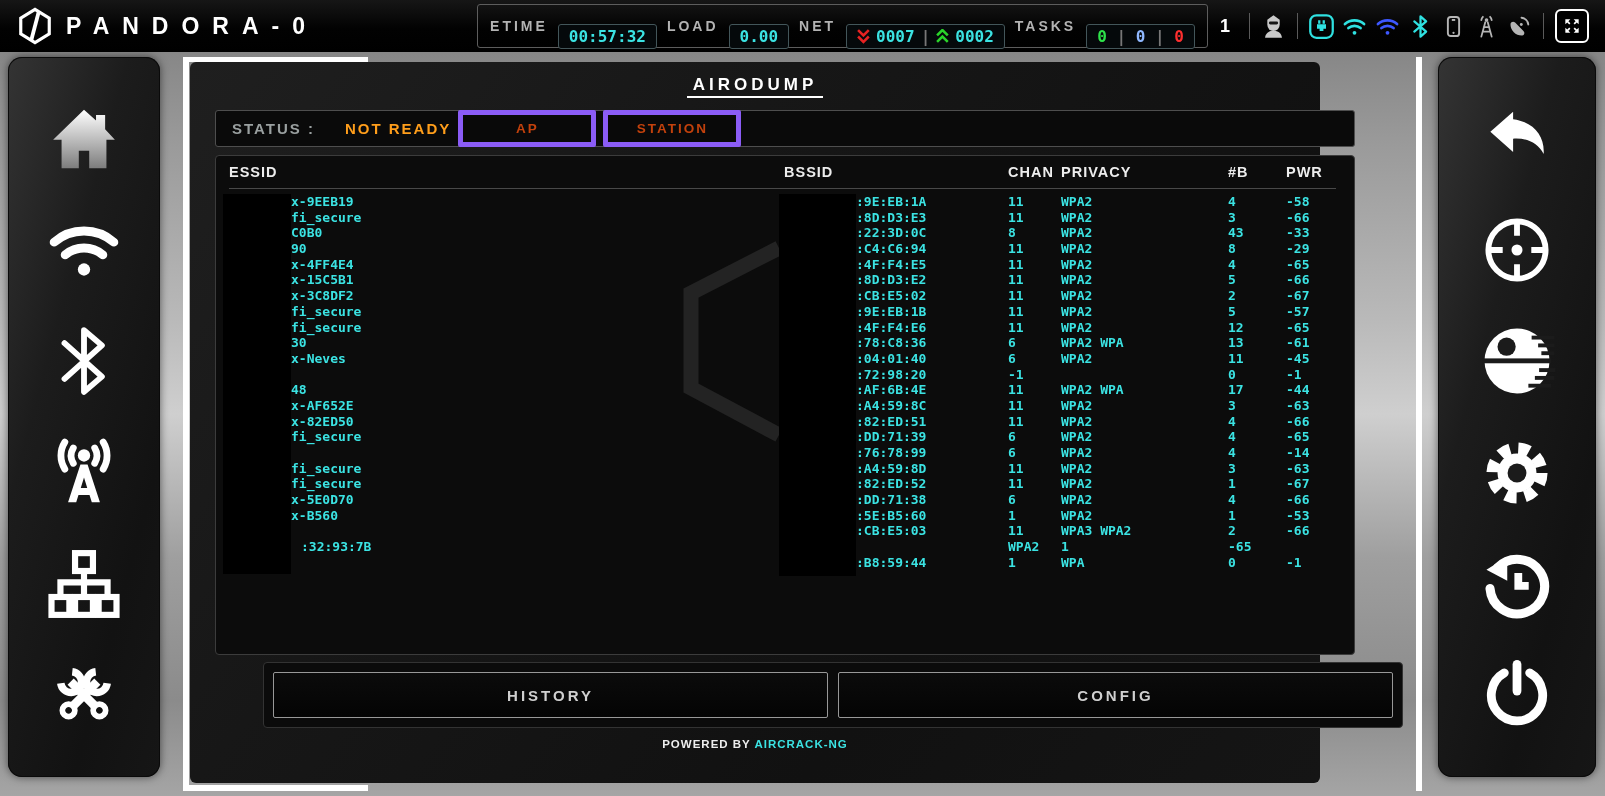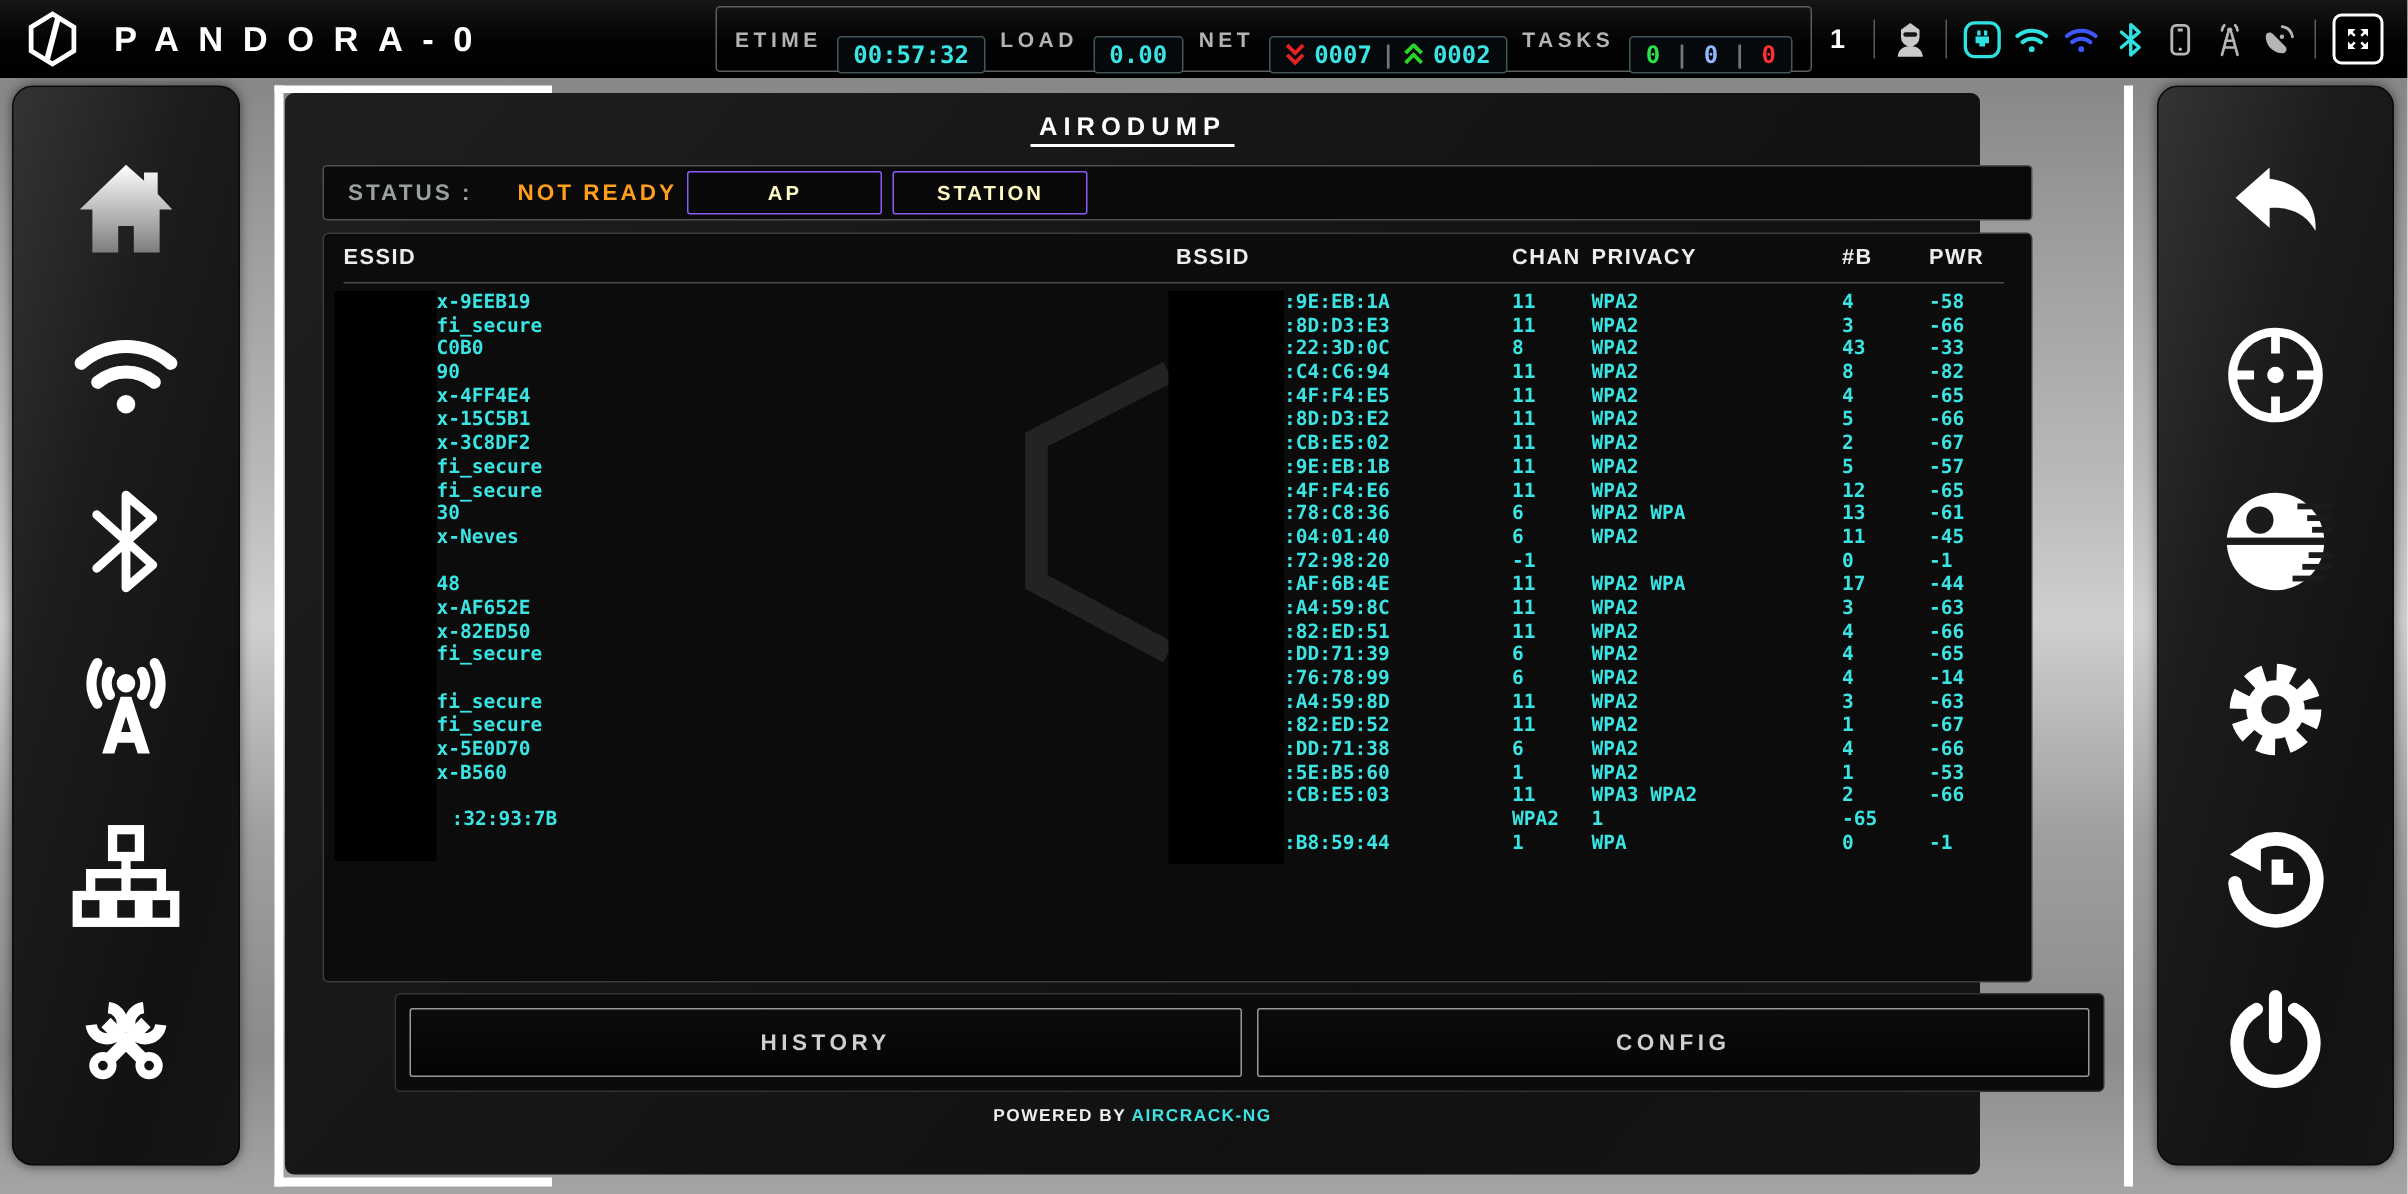--- a/index.html
+++ b/index.html
@@ -5,21 +5,21 @@
   html,body{margin:0;padding:0;}
   body{
     width:1605px;height:796px;overflow:hidden;position:relative;
     font-family:"Liberation Sans",sans-serif;
     background:linear-gradient(180deg,#7c7c7c 0%,#9a9a9a 18%,#b9b9b9 40%,#cfcfcf 52%,#9f9f9f 70%,#8b8b8b 88%,#a5a5a5 100%);
   }
   
   .topbar{position:absolute;left:0;top:0;width:100%;height:52px;z-index:6;
     background:linear-gradient(180deg,#161616,#020202 55%,#000);
     display:flex;align-items:center;}
-  .brand{display:flex;align-items:center;gap:22px;margin-left:16px;}
+  .brand{display:flex;align-items:center;gap:12px;margin-left:16px;}
   .brand-logo{width:38px;height:38px;}
   .brand-text{color:#fff;font-weight:800;font-size:23px;letter-spacing:13px;white-space:nowrap;}
   .status-group{display:flex;align-items:center;border:1px solid #5d5d5d;border-radius:3px;
     padding:4px 12px;gap:10px;margin-left:auto;height:34px;}
   .tb-label{color:#b3b3b3;font-weight:700;font-size:14px;letter-spacing:3px;}
   .tb-value{background:#05090b;border:1px solid #43565a;border-radius:3px;color:#3be3e3;
     font-weight:700;font-size:16px;font-family:"DejaVu Sans Mono",monospace;
     padding:2px 10px;text-align:center;white-space:nowrap;margin-top:20px;}
   .net-box{display:flex;align-items:center;gap:6px;}
   .net-sep,.task-sep{color:#777;font-weight:700;}
@@ -51,21 +51,21 @@
     background:linear-gradient(130deg,#1f1f1f,#171717 35%,#111 70%,#151515);
     border-radius:6px;}
   .panel-title{position:absolute;left:0;right:0;top:13px;text-align:center;}
   .panel-title span{color:#fff;font-weight:800;font-size:17px;letter-spacing:4px;
     border-bottom:2px solid #fff;padding:0 6px 2px;}
   .status-bar{position:absolute;left:25px;top:48px;width:1140px;height:37px;box-sizing:border-box;
     background:#0a0a0a;border:1px solid #4e4e4e;border-radius:3px;
     display:flex;align-items:center;padding:0 16px;}
   .status-label{color:#9aa0a0;font-weight:700;font-size:15px;letter-spacing:2px;}
   .status-value{color:#ff9e1b;font-weight:800;font-size:15px;letter-spacing:2px;margin-left:30px;}
-  .pill{width:128px;height:27px;border:1px solid #8b5cf6;background:#090909;color:#fef9c3;
+  .pill{width:128px;height:27px;border:5px solid #8b5cf6;background:#090909;color:#c2410c;
     display:flex;align-items:center;justify-content:center;font-size:13.5px;letter-spacing:2px;
     font-weight:700;border-radius:2px;margin-left:7px;cursor:pointer;}
   .pill:first-of-type{margin-left:auto;}
   .table-box{position:absolute;left:25px;top:93px;width:1140px;height:500px;box-sizing:border-box;
     background:#0c0c0c;border:1px solid #3c3c3c;border-radius:4px;overflow:hidden;}
   .thead{position:absolute;top:8px;left:13px;right:18px;display:grid;
     grid-template-columns:555px 224px 53px 167px 58px 1fr;
     color:#ededed;font-weight:700;font-size:14.5px;letter-spacing:1px;}
   .thead-sep{position:absolute;top:32px;left:13px;right:18px;height:1px;background:#494949;}
   .rows{position:absolute;top:38px;left:13px;right:18px;}
@@ -361,21 +361,21 @@
           <span>WPA2</span>
           <span>43</span>
           <span>-33</span>
         </div>
         <div class="trow">
           <span class="cell-essid">90</span>
           <span class="cell-bssid">:C4:C6:94</span>
           <span>11</span>
           <span>WPA2</span>
           <span>8</span>
-          <span>-82</span>
+          <span>-29</span>
         </div>
         <div class="trow">
           <span class="cell-essid">x-4FF4E4</span>
           <span class="cell-bssid">:4F:F4:E5</span>
           <span>11</span>
           <span>WPA2</span>
           <span>4</span>
           <span>-65</span>
         </div>
         <div class="trow">

